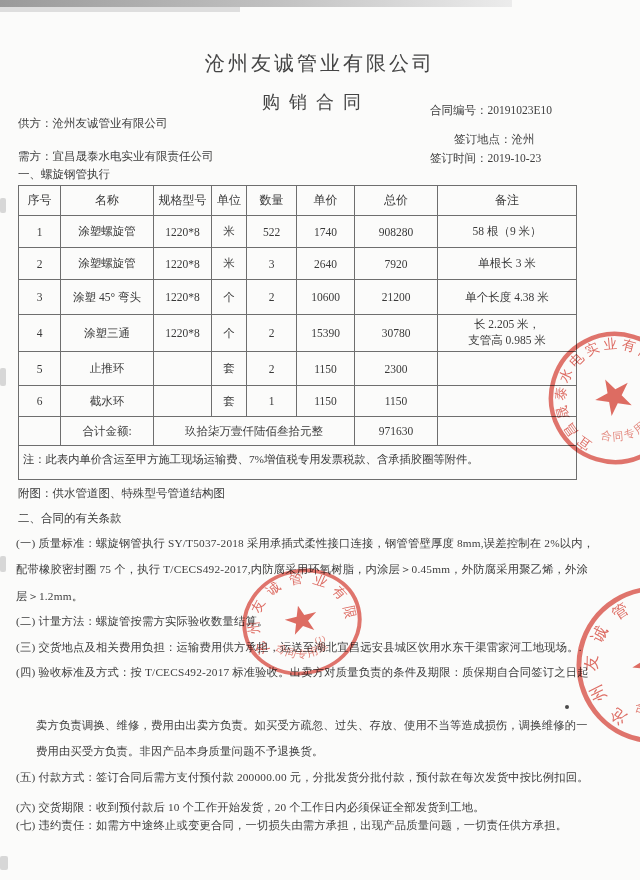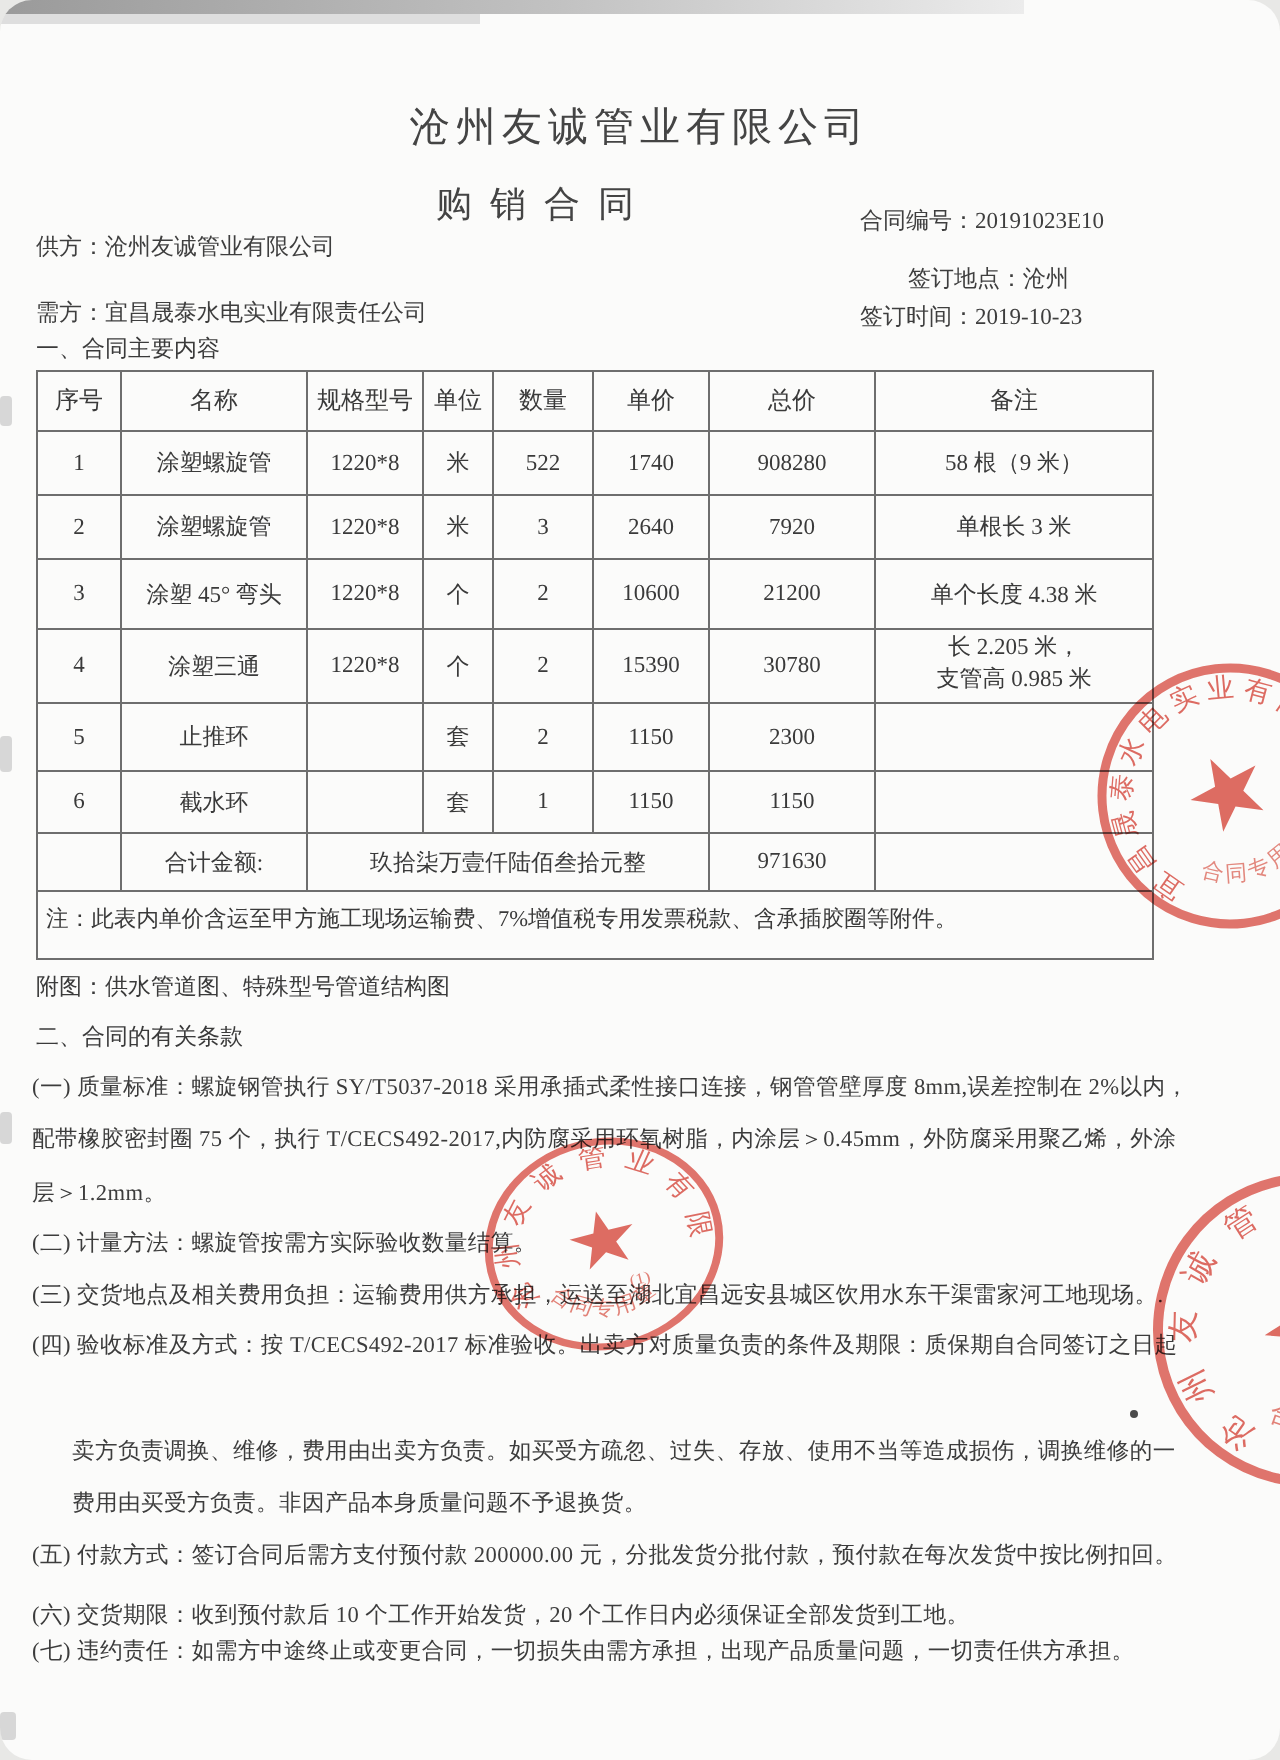--- a/index.html
+++ b/index.html
@@ -1,20 +1,20 @@
 <!DOCTYPE html>
 <html><head>
 <meta charset="utf-8">
 <style>
   html,body{margin:0;padding:0;background:#e8e8e6;}
   #page{position:relative;width:640px;height:880px;background:#fbfbfa;overflow:hidden;
-        font-family:"Liberation Serif","DejaVu Serif",serif;color:#3d3d3d;border-radius:16px;}
+        font-family:"Liberation Serif","DejaVu Serif",serif;color:#3d3d3d;}
   .abs{position:absolute;white-space:nowrap;}
   .title{font-size:20px;letter-spacing:3px;color:#444;width:640px;text-align:center;}
-  .subtitle{font-size:18px;letter-spacing:9px;color:#444;width:544px;text-align:center;}
+  .subtitle{font-size:18px;letter-spacing:9px;color:#444;width:544px;text-align:center;margin-left:44px;}
   .meta{font-size:11.5px;color:#3e3e3e;}
   .sec{font-size:11.5px;color:#3a3a3a;}
   .clause{font-size:11.3px;color:#3c3c3c;letter-spacing:.2px;}
   table.items{border-collapse:collapse;table-layout:fixed;width:558px;font-size:11.5px;color:#3a3a3a;}
   table.items td,table.items th{border:1px solid #6e6e6e;text-align:center;vertical-align:middle;
         font-weight:normal;padding:0 2px;overflow:hidden;}
   table.items th{height:29px;font-size:12px;}
   .r{height:32px;}
   .note-cell{text-align:left !important;padding:6px 4px 12px 4px !important;font-size:11.3px;}
   .stamp{position:absolute;mix-blend-mode:multiply;opacity:.92;pointer-events:none;}
@@ -38,21 +38,21 @@
   <div class="speck" style="left:565px;top:705px;width:4px;height:4px;"></div>
 
   <div class="abs title" style="top:50px;">沧州友诚管业有限公司</div>
   <div class="abs subtitle" style="top:90px;">购销合同</div>
 
   <div class="abs meta" style="left:18px;top:116px;">供方：沧州友诚管业有限公司</div>
   <div class="abs meta" style="left:18px;top:149px;">需方：宜昌晟泰水电实业有限责任公司</div>
   <div class="abs meta" style="left:430px;top:103px;">合同编号：20191023E10</div>
   <div class="abs meta" style="left:454px;top:132px;">签订地点：沧州</div>
   <div class="abs meta" style="left:430px;top:151px;">签订时间：2019-10-23</div>
-  <div class="abs sec" style="left:18px;top:167px;">一、合同主要内容</div>
+  <div class="abs sec" style="left:18px;top:167px;">一、螺旋钢管执行</div>
 
   <table class="items abs" style="left:18px;top:185px;padding-left:11px;">
     <colgroup>
       <col style="width:42px">
         <col style="width:93px">
         <col style="width:58px">
         <col style="width:35px">
       <col style="width:50px">
         <col style="width:58px">
         <col style="width:83px">

